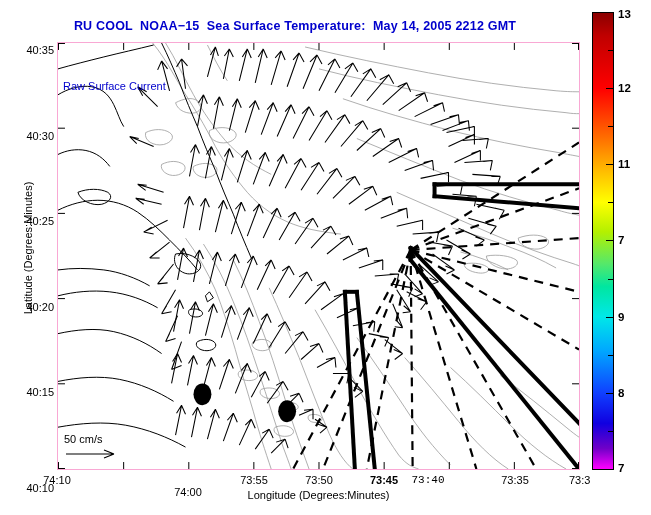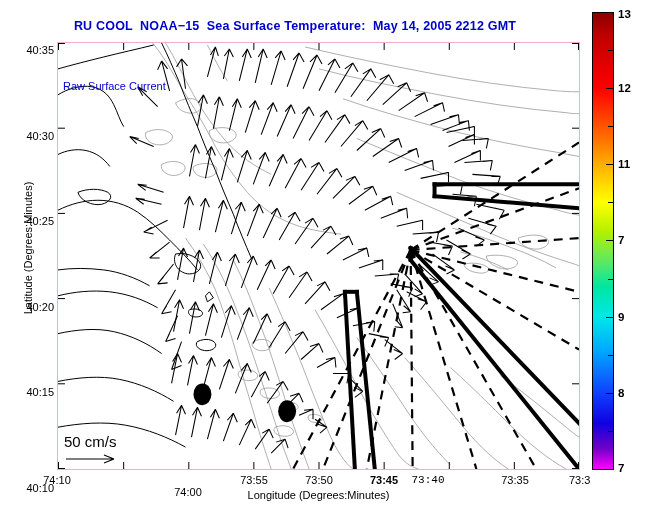--- a/index.html
+++ b/index.html
@@ -23,21 +23,21 @@
   .plot-svg{position:absolute;left:0;top:0;width:100%;height:100%;}
 
   
   .annot{
     position:absolute;left:62px;top:48px;color:#0000cc;font-size:11px;
     line-height:15px;white-space:pre;z-index:6;
   }
 
   
   .veclegend{position:absolute;left:63px;top:432px;z-index:6;}
-  .veclegend .lbl{font-size:15px;color:#000;white-space:nowrap;}
+  .veclegend .lbl{font-size:11px;color:#000;white-space:nowrap;}
   .veclegend .arrowbox{margin-top:2px;}
 
   
   .ytick{
     position:absolute;right:0;width:46px;text-align:right;
     font-size:11px;color:#000;white-space:nowrap;
   }
   .yticks{position:absolute;left:2px;top:8px;width:52px;height:515px;}
   .xticks{position:absolute;left:0;top:0;width:651px;height:515px;}
   .xtick{

